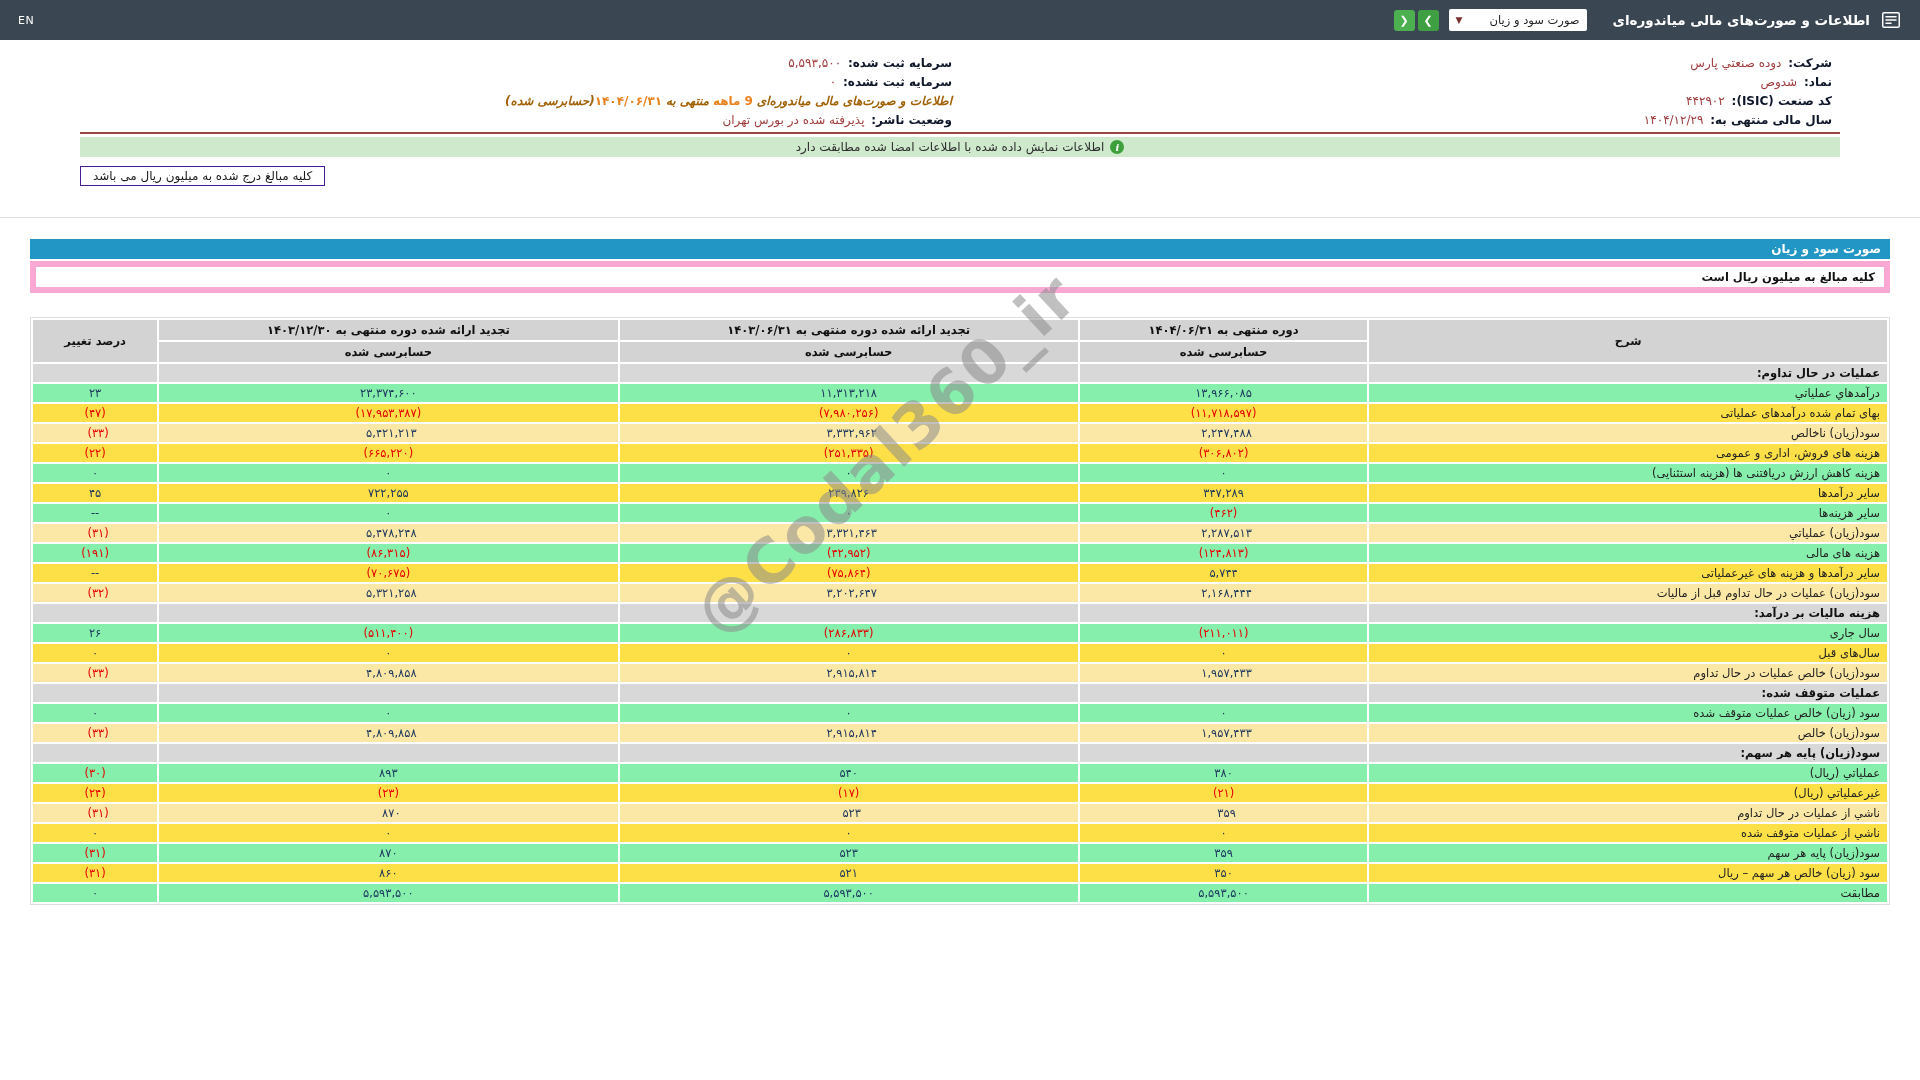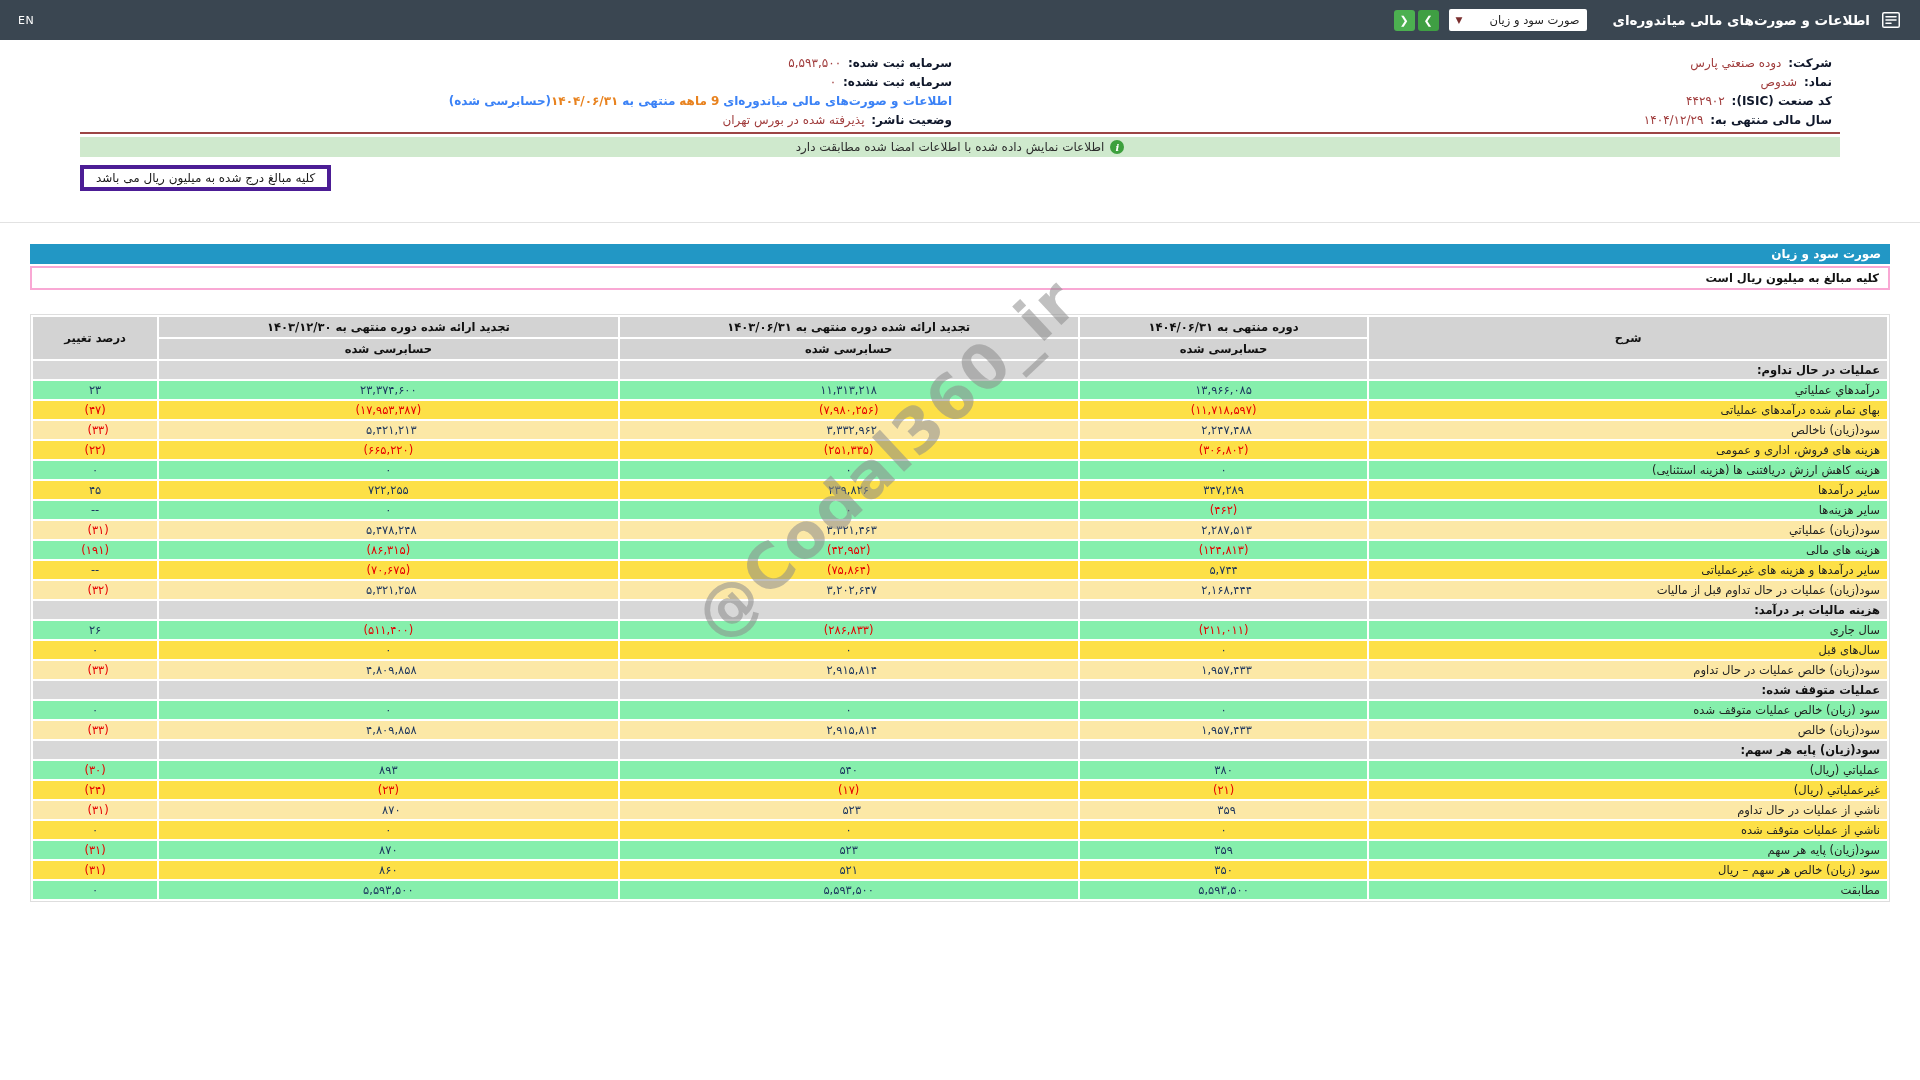--- a/index.html
+++ b/index.html
@@ -24,40 +24,40 @@
   .nav-btn.left  { background:#4cb050; }
   .en-toggle { color:#fff; font-size:11px; cursor:pointer; letter-spacing:.5px; }
 
   
   .company-section { margin:13px 80px 0; }
   .info-wrap { border-bottom:2px solid #9c4545; padding-bottom:3px; }
   .info-table { width:100%; border-collapse:collapse; font-size:12px; }
   .info-table td { padding:2.5px 8px; width:50%; vertical-align:middle; }
   .info-label { font-weight:bold; color:#0f172a; }
   .info-value { color:#a03c3c; padding-right:3px; }
-  .info-bold { font-weight:bold; color:#3b82f6; }
+  .info-bold { font-weight:bold; color:#a16207;font-style:italic; }
   .orange { color:#e8821e; font-weight:bold; }
 
   .green-banner { margin-top:3px; background:#cfe9cd; height:20px; display:flex;
     align-items:center; justify-content:center; gap:6px; font-size:12px; color:#2d2d2d; }
   .banner-icon { width:14px; height:14px; border-radius:50%; background:#3da03d; color:#fff;
     font-size:10px; font-weight:bold; font-style:italic; display:flex; align-items:center;
     justify-content:center; flex:0 0 14px; font-family:"DejaVu Serif",serif; }
 
   .unit-box-wrap { margin-top:8px; text-align:left; }
-  .unit-box { display:inline-block; border:4px solid #4c1d95; background:#fff;
+  .unit-box { display:inline-block; border:1px solid #4c1d95; background:#fff;
     padding:2px 12px; font-size:12px; color:#1a1a1a; }
 
   .top-divider { border:none; border-top:1px solid #e2e2e2; margin:31px 0 21px; }
 
   
   .statement-section { margin:0 30px; position:relative; }
   .blue-bar { background:#2297c5; color:#fff; font-weight:bold; font-size:12px;
     padding:3px 9px; }
-  .unit-bar { border:2px solid #f9a8d4; margin-top:2px; background:#fff; font-weight:bold;
+  .unit-bar { border:6px solid #f9a8d4; margin-top:2px; background:#fff; font-weight:bold;
     font-size:11.5px; padding:3px 9px; color:#111; }
 
   .table-frame { border:1px solid #dedede; margin-top:24px; }
   .statement-table { width:100%; border-collapse:collapse; font-size:11.5px;
     table-layout:fixed; }
   .statement-table th { background:#d3d3d3; border:2px solid #fff; font-weight:bold;
     padding:3px 4px; text-align:center; color:#111; font-size:11.5px; }
   .statement-table td { border:2px solid #fff; padding:2px 7px; height:20px; }
   .cell-label { text-align:right; color:#222; }
   .cell-num { text-align:center; color:#1c355e; direction:ltr; }

